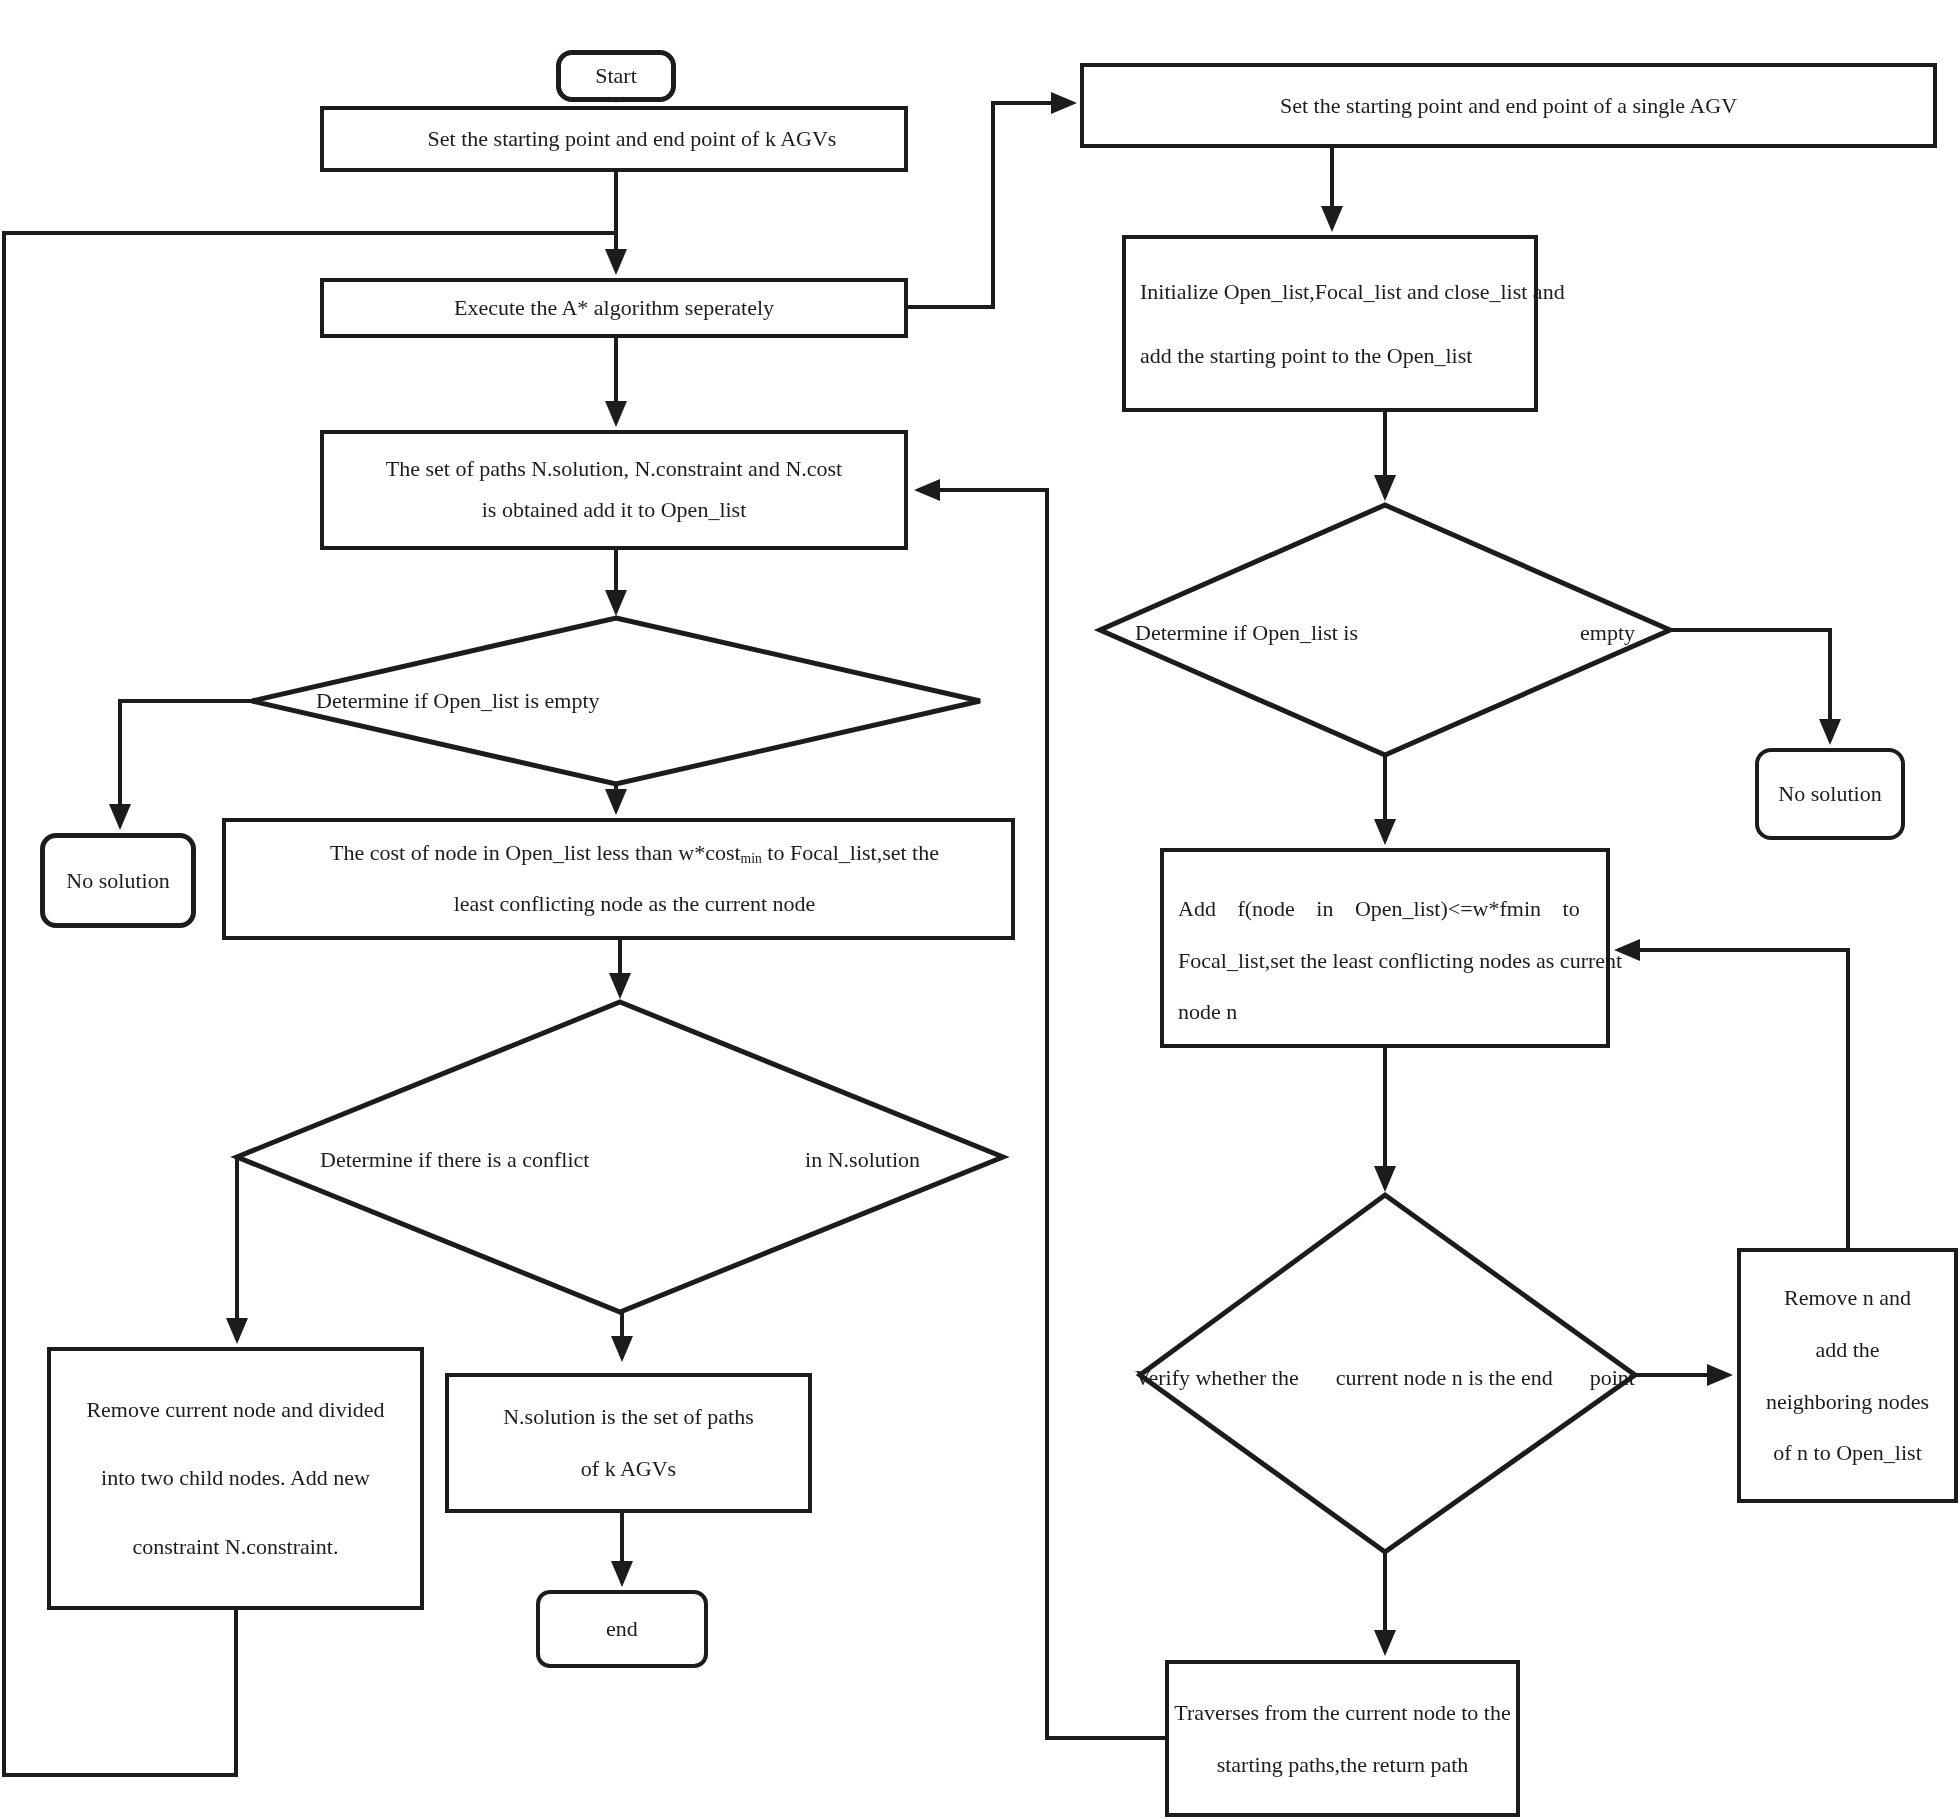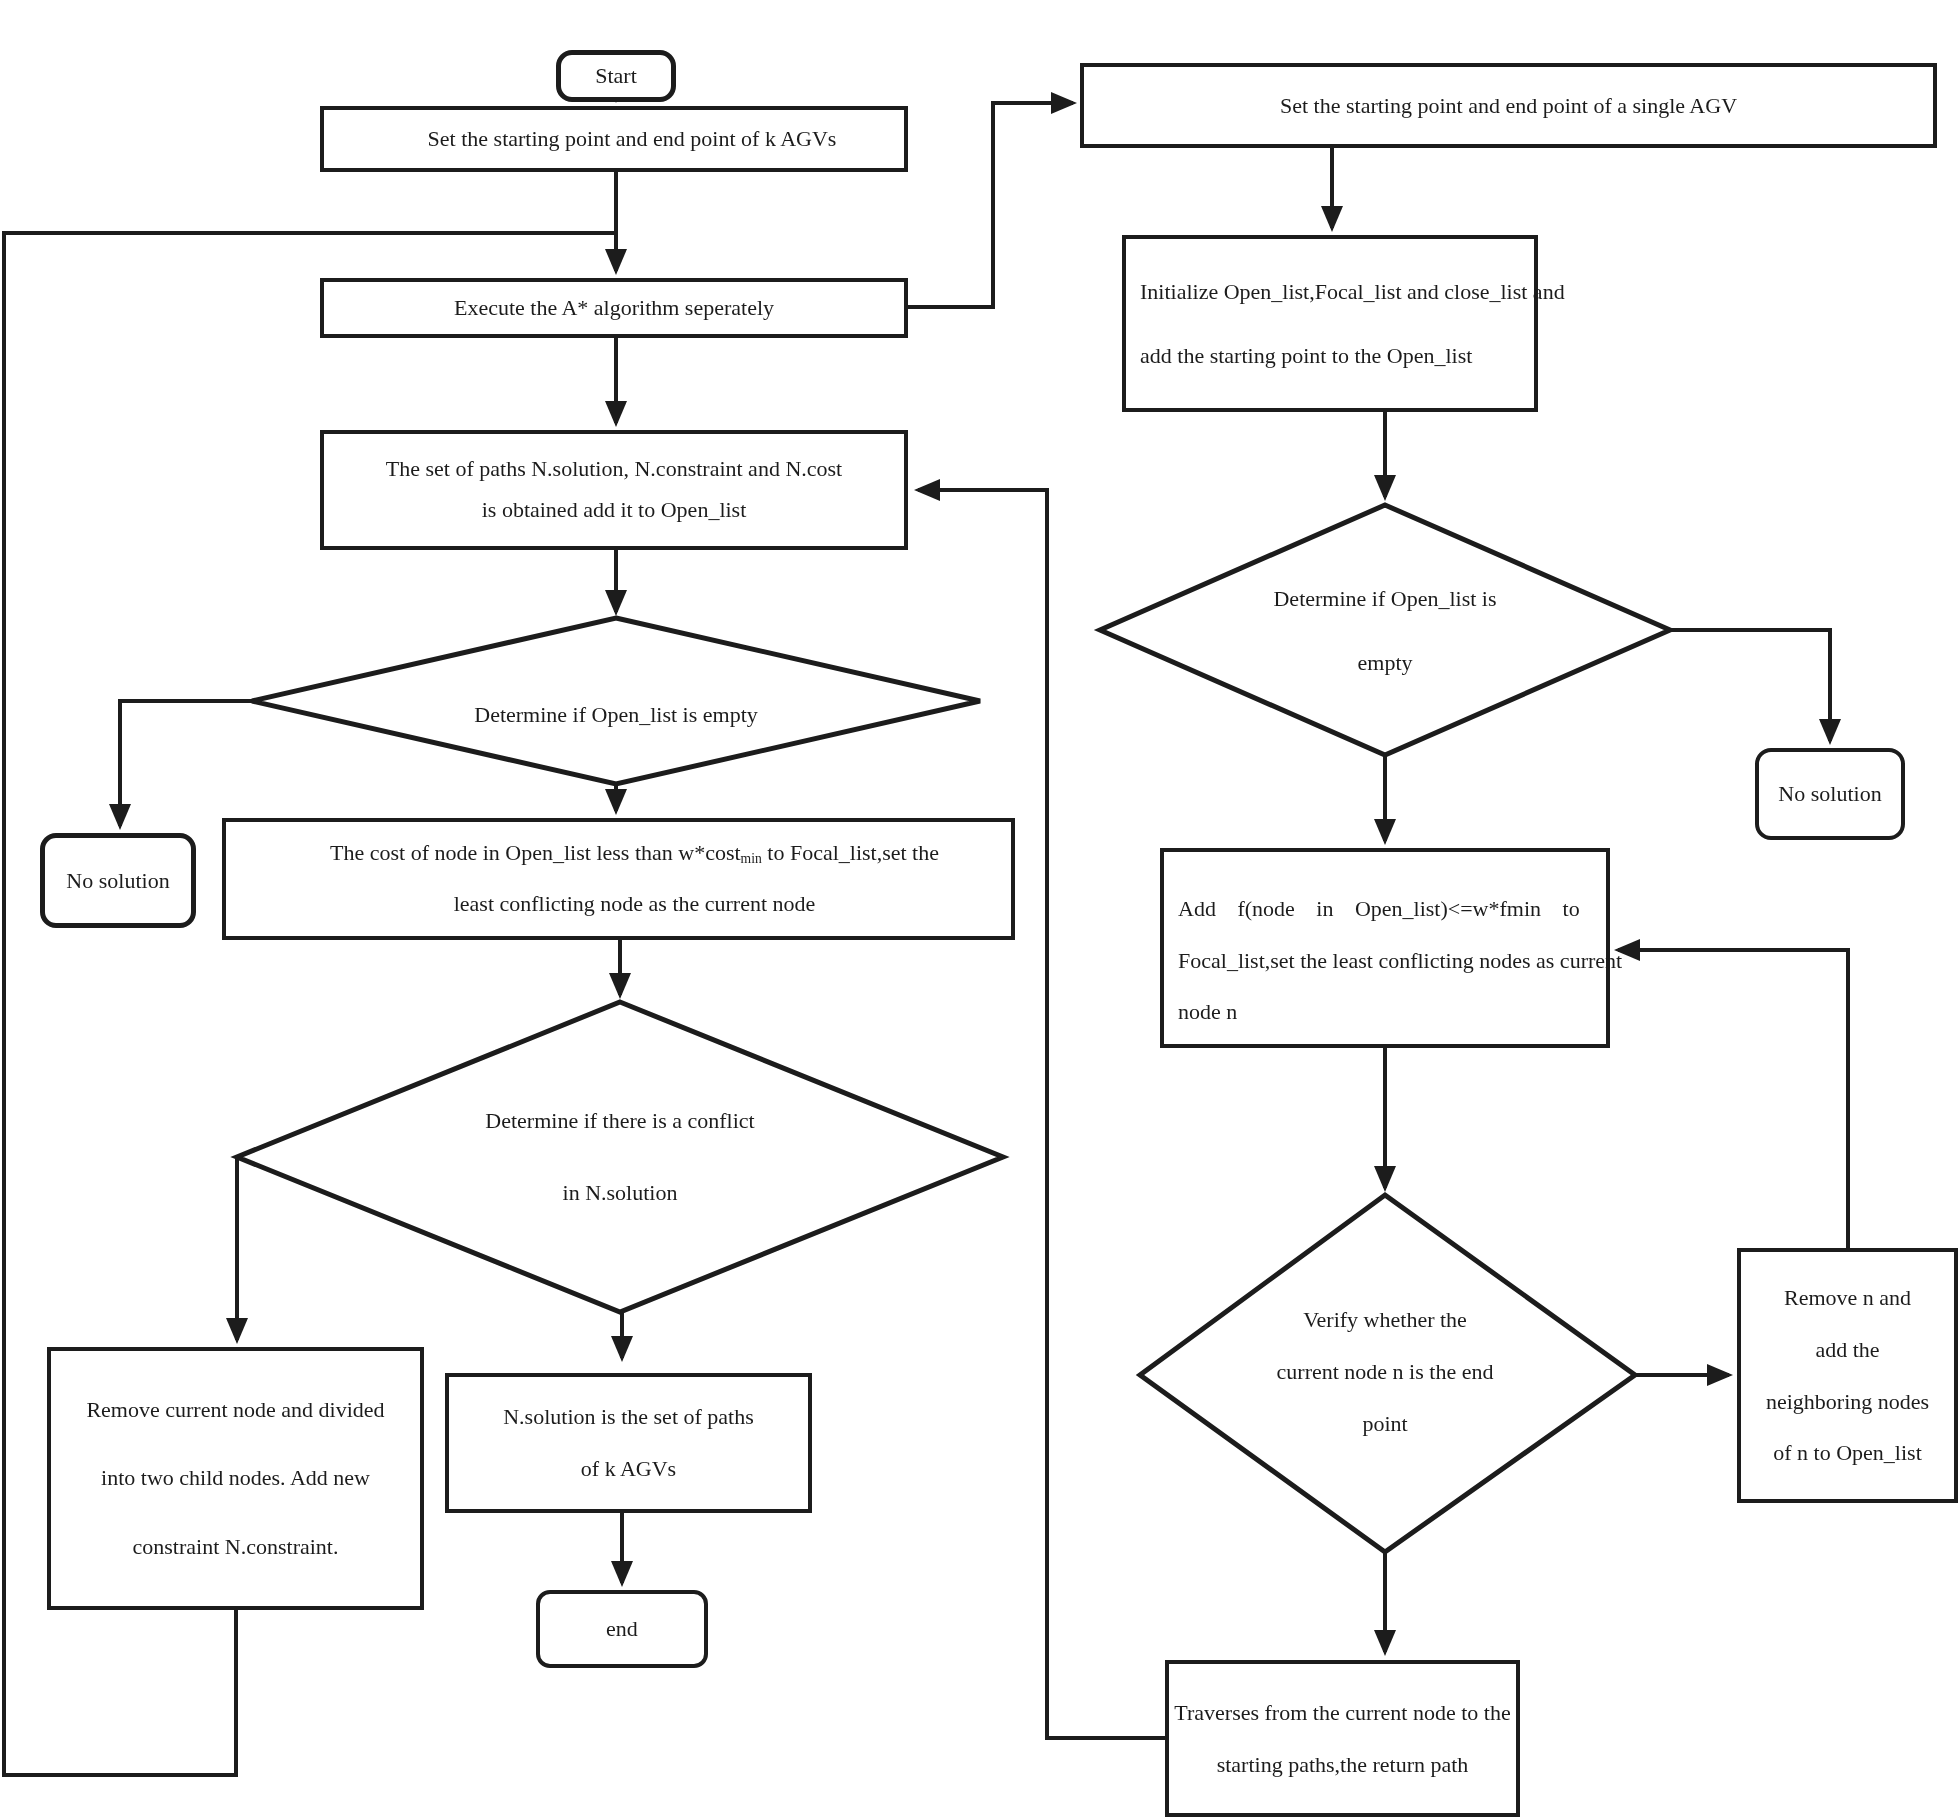--- a/index.html
+++ b/index.html
@@ -10,22 +10,22 @@
   #wires{position:absolute;left:0;top:0;z-index:0;}
   .node{
     position:absolute;box-sizing:border-box;background:#ffffff;
     border:4px solid #1c1c1c;display:flex;flex-direction:column;
     align-items:center;justify-content:center;text-align:center;
     font-size:22px;z-index:2;
   }
   .rounded{border-radius:16px;border-width:5px;}
   .rounded-thin{border-radius:14px;border-width:4px;}
   .dlabel{
-    position:absolute;display:flex;flex-direction:column;align-items:center;
-    justify-content:flex-end;text-align:center;font-size:22px;z-index:2;
+    position:absolute;display:flex;align-items:center;
+    justify-content:space-between;text-align:center;font-size:22px;z-index:2;
     background:transparent;pointer-events:none;
   }
   .bline{white-space:nowrap;}
   .align-left{align-items:flex-start;text-align:left;}
   .lh-a{line-height:1.86;}
   .lh-b{line-height:2.36;}
   .lh-c{line-height:2.9;}
   .lh-d{line-height:3.1;}
   .lh-e{line-height:3.3;}
   .lh-f{line-height:2.3;padding-left:32px;}

